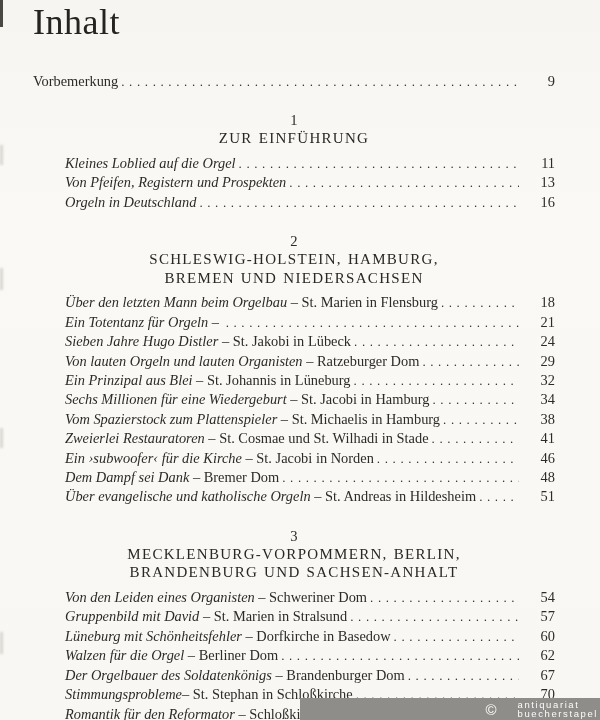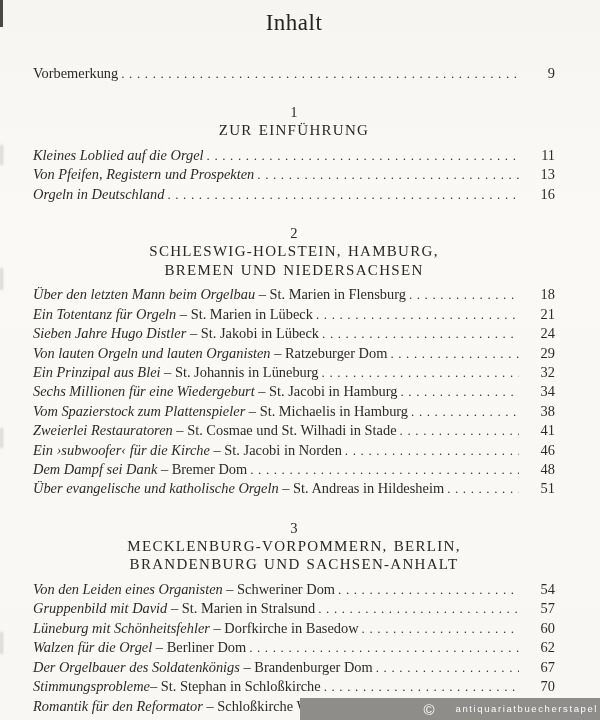--- a/index.html
+++ b/index.html
@@ -8,62 +8,62 @@
     font-family:"Liberation Serif", "DejaVu Serif", serif;
     background:#efeeec;
   }
   .page {
     position:relative; width:600px; height:720px; overflow:hidden;
     background:linear-gradient(180deg,#f6f5f2 0%,#faf9f6 30%,#f8f7f3 100%);
     color:#2d2b28;
   }
   .content { position:absolute; left:33px; right:45px; top:0; }
   .title {
-    text-align:center; font-size:23px; font-weight:500;
+    text-align:left; font-size:36px; font-weight:500;
     margin:5px 0 0 0; line-height:35px; letter-spacing:.5px; color:#262421;
   }
   .row {
     display:flex; align-items:baseline;
     font-size:14.4px; line-height:18.4px; white-space:pre;
   }
-  .front-row { margin-top:24px; }
+  .front-row { margin-top:32px; }
   .t-italic { font-style:italic; }
   .leader { flex:1 1 auto; overflow:hidden; margin:0 2px 0 3px; }
   .leader::after {
     content:"........................................................................................................";
     letter-spacing:4.6px; font-size:13px; color:#35332f;
   }
   .pg { flex:0 0 34px; text-align:right; font-size:14.4px; }
   .section { margin-top:20px; }
   .sec-num { text-align:center; font-size:14.6px; line-height:18px; }
   .sec-heading {
     text-align:center; font-size:15px; line-height:18.6px;
     letter-spacing:1.3px; word-spacing:1px; color:#2a2825;
   }
-  .sec-items { margin-top:6px; }
+  .sec-items { margin-top:6px;margin-left:32px; }
   
   .edge-mark-top {
     position:absolute; left:0; top:0; width:3px; height:27px;
     background:#4a4843; filter:blur(.6px);
   }
   .edge-smudge { position:absolute; left:0; width:3px; background:#d8d6d1; filter:blur(1px); }
   .s1 { top:145px; height:20px; }
   .s2 { top:268px; height:22px; }
   .s3 { top:428px; height:20px; }
   .s4 { top:632px; height:22px; }
   
   .watermark {
     position:absolute; left:300px; right:0; bottom:0; height:22px;
     background:#8e8d8a;
     display:flex; align-items:center; justify-content:flex-end;
     padding-right:2px; box-sizing:border-box;
     font-family:"Liberation Sans", sans-serif; color:#fcfcfb;
   }
   .wm-c { font-size:15px; line-height:15px; margin-right:1px; font-weight:400; }
-  .wm-lines { display:flex; flex-direction:row;padding-left:20px; }
+  .wm-lines { display:flex; flex-direction:column;padding-left:20px; }
   .wm-line { font-size:9.5px; line-height:9.5px; letter-spacing:1.6px; }
 </style>
 </head>
 <body>
 
 <div class="page">
 
   <div class="edge-mark-top"></div>
   <div class="edge-smudge s1"></div>
   <div class="edge-smudge s2"></div>
@@ -123,21 +123,20 @@
     <span class="t-italic">Über den letzten Mann beim Orgelbau</span>
     <span> – </span>
     <span>St. Marien in Flensburg</span>
     <span class="leader"></span>
     <span class="pg">18</span>
   </div>
 
   <div class="row">
     <span class="t-italic">Ein Totentanz für Orgeln</span>
     <span> – </span>
-    <span>St. Marien in Lübeck</span>
     <span class="leader"></span>
     <span class="pg">21</span>
   </div>
 
   <div class="row">
     <span class="t-italic">Sieben Jahre Hugo Distler</span>
     <span> – </span>
     <span>St. Jakobi in Lübeck</span>
     <span class="leader"></span>
     <span class="pg">24</span>

